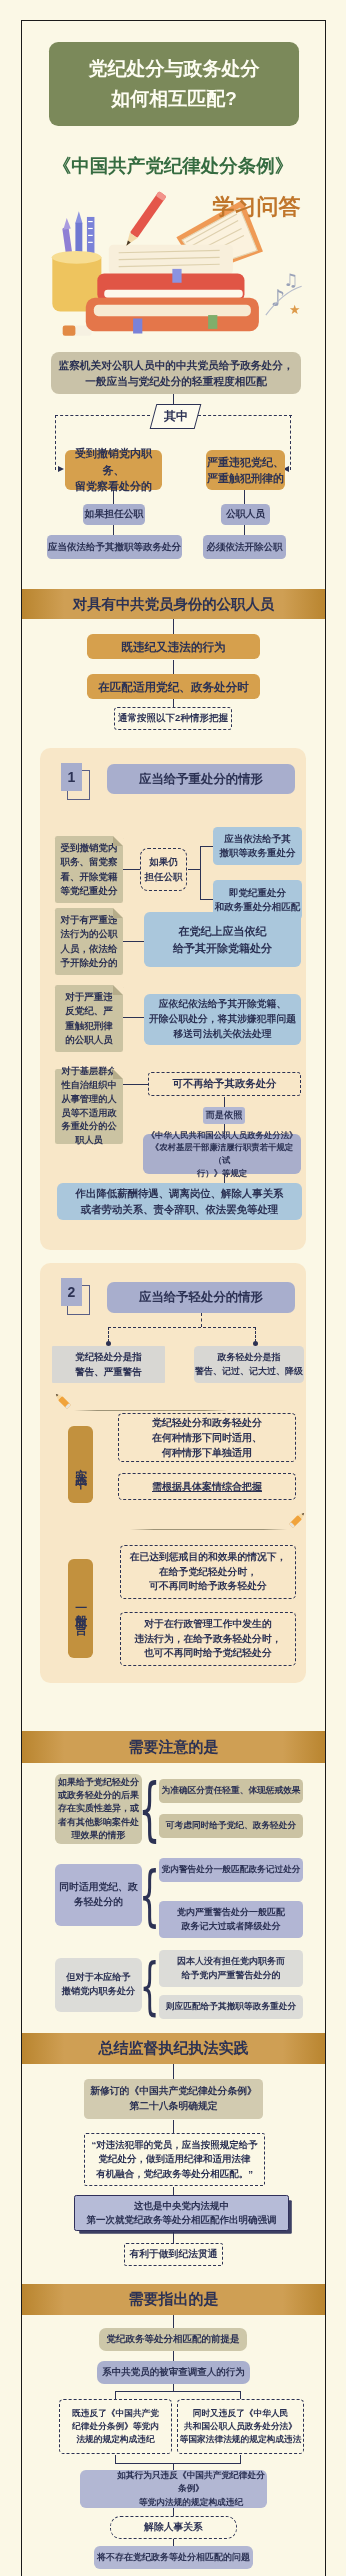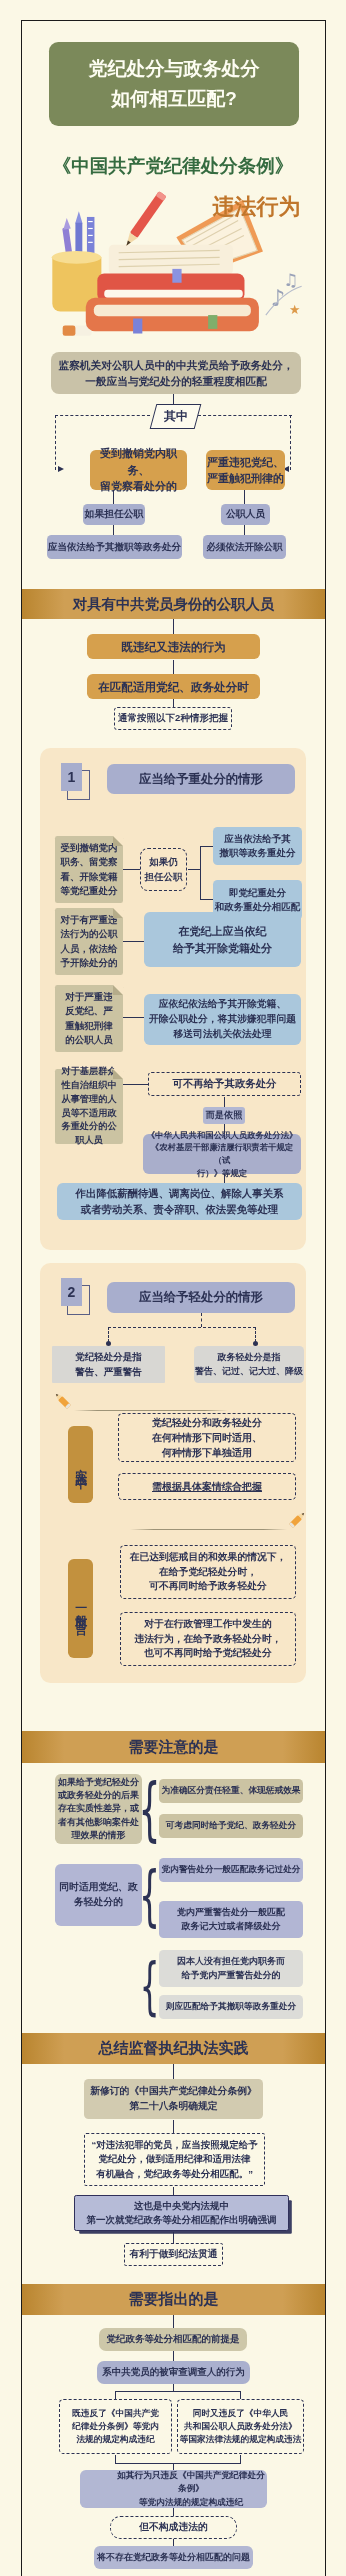--- a/index.html
+++ b/index.html
@@ -99,38 +99,38 @@
       </g>
 
       <g fill="#9aa2b8" font-family="DejaVu Sans" font-weight="bold">
         <text x="408" y="215" font-size="40">♪</text>
         <text x="430" y="180" font-size="30">♫</text>
         <path d="M400,230 q30,-40 62,-50" stroke="#b6bccb" stroke-width="2" fill="none"></path>
         <text x="440" y="228" font-size="22" fill="#dd9a4a">★</text>
       </g>
     </svg>
   </div>
-  <div class="bx" style="left:196px;top:192px;width:121px;height:28px;background:transparent;color:#c0762b;font-size:22px;">违法行为</div>
+  <div class="bx" style="left:196px;top:192px;width:121px;height:28px;background:transparent;color:#c0762b;font-size:22px;">学习问答</div>
 
   <div class="bx" style="left:51px;top:352px;width:250px;height:42px;background:#c9c2a8;border-radius:8px;font-size:10.7px;">监察机关对公职人员中的中共党员给予政务处分，
 一般应当与党纪处分的轻重程度相匹配</div>
   <div class="vl" style="left:173px;top:394px;height:10.4px;"></div>
 
   <div class="skewbox" style="left:153px;top:404px;width:43px;height:23px;">
     <span style="font-size:12px;">其中</span>
   </div>
 
   <div class="dh" style="left:55px;top:415px;width:95px;"></div>
   <div class="dh" style="left:198px;top:415px;width:94px;"></div>
   <div class="dv" style="left:55px;top:415px;height:55px;"></div>
   <div class="dv" style="left:290px;top:415px;height:55px;"></div>
   <div class="arrow-r" style="left:58px;top:466px;"></div>
   <div class="arrow-l" style="left:283px;top:466px;"></div>
 
-  <div class="bx" style="left:65px;top:450px;width:97px;height:40px;background:#d6a04d;font-size:11px;margin-left:25px;">受到撤销党内职务、
+  <div class="bx" style="left:65px;top:450px;width:97px;height:40px;background:#d6a04d;font-size:11px;">受到撤销党内职务、
 留党察看处分的</div>
   <div class="bx" style="left:206px;top:450px;width:79px;height:40px;background:#d6a04d;font-size:11px;">严重违犯党纪、
 严重触犯刑律的</div>
 
   <div class="vl" style="left:113px;top:490px;height:14px;"></div>
   <div class="vl" style="left:244px;top:490px;height:14px;"></div>
 
   <div class="bx" style="left:83px;top:504px;width:62px;height:21px;background:#a8aecd;border-radius:4.6px;font-size:9.8px;">如果担任公职</div>
   <div class="bx" style="left:221px;top:504px;width:49px;height:21px;background:#a8aecd;border-radius:4.6px;font-size:9.8px;">公职人员</div>
 
@@ -271,20 +271,22 @@
   <div class="bx" style="left:159px;top:1779px;width:144px;height:24px;background:#cbc3a3;border-radius:4.6px;font-size:8.7px;">为准确区分责任轻重、体现惩戒效果</div>
   <div class="bx" style="left:159px;top:1814px;width:144px;height:24px;background:#cbc3a3;border-radius:4.6px;font-size:8.7px;">可考虑同时给予党纪、政务轻处分</div>
 
   <div class="bx" style="left:55px;top:1864px;width:87px;height:62px;background:#b2b6d4;border-radius:5.8px;font-size:9.8px;">同时适用党纪、政
 务轻处分的</div>
   <div class="brace" style="left:139px;top:1862px;width:21px;height:67px;font-size:66px;transform:scaleX(0.5);">{</div>
   <div class="bx" style="left:159px;top:1858px;width:144px;height:24px;background:#b2b6d4;border-radius:4.6px;font-size:8.7px;">党内警告处分一般匹配政务记过处分</div>
   <div class="bx" style="left:159px;top:1901px;width:144px;height:37px;background:#b2b6d4;border-radius:4.6px;font-size:9px;">党内严重警告处分一般匹配
 政务记大过或者降级处分</div>
 
+  <div class="bx" style="left:55px;top:1958px;width:87px;height:54px;background:#dcdcd8;border-radius:5.8px;font-size:9.2px;">但对于本应给予
+撤销党内职务处分</div>
   <div class="brace" style="left:139px;top:1953px;width:21px;height:64px;font-size:62px;transform:scaleX(0.5);">{</div>
   <div class="bx" style="left:159px;top:1950px;width:144px;height:37px;background:#dcdcd8;border-radius:4.6px;font-size:9px;">因本人没有担任党内职务而
 给予党内严重警告处分的</div>
   <div class="bx" style="left:159px;top:1995px;width:144px;height:24px;background:#dcdcd8;border-radius:4.6px;font-size:8.7px;">则应匹配给予其撤职等政务重处分</div>
 
   <div class="ban" style="top:2033px;height:31px;font-size:15px;">总结监督执纪执法实践</div>
   <div class="vl" style="left:173px;top:2064px;height:15px;"></div>
   <div class="bx" style="left:84px;top:2079px;width:179px;height:40px;background:#d2cbb0;border-radius:4.6px;font-size:9.8px;">新修订的《中国共产党纪律处分条例》
 第二十八条明确规定</div>
   <div class="vl" style="left:173px;top:2120px;height:14px;"></div>
@@ -317,18 +319,18 @@
 等国家法律法规的规定构成违法</div>
 
   <div class="vl" style="left:115px;top:2455px;height:8px;"></div>
   <div class="vl" style="left:240px;top:2455px;height:8px;"></div>
   <div class="hl" style="left:115px;top:2463px;width:126px;"></div>
   <div class="vl" style="left:173px;top:2463px;height:7px;"></div>
 
   <div class="bx" style="left:80px;top:2470px;width:187px;height:38px;background:#b2b7d3;font-size:8.7px;padding-left:35px;">如其行为只违反《中国共产党纪律处分条例》
 等党内法规的规定构成违纪</div>
   <div class="vl" style="left:173px;top:2508px;height:8px;"></div>
-  <div class="bx dash" style="left:110px;top:2516px;width:127px;height:23px;border-radius:10.4px;font-size:9.8px;">但不构成违法的</div>
+  <div class="bx dash" style="left:110px;top:2516px;width:127px;height:23px;border-radius:10.4px;font-size:9.8px;">解除人事关系</div>
   <div class="vl" style="left:173px;top:2539px;height:7px;"></div>
   <div class="bx" style="left:94px;top:2546px;width:159px;height:23px;background:#b2b7d3;font-size:9px;">将不存在党纪政务等处分相匹配的问题</div>
 
 </div>
 
 
 </body></html>

